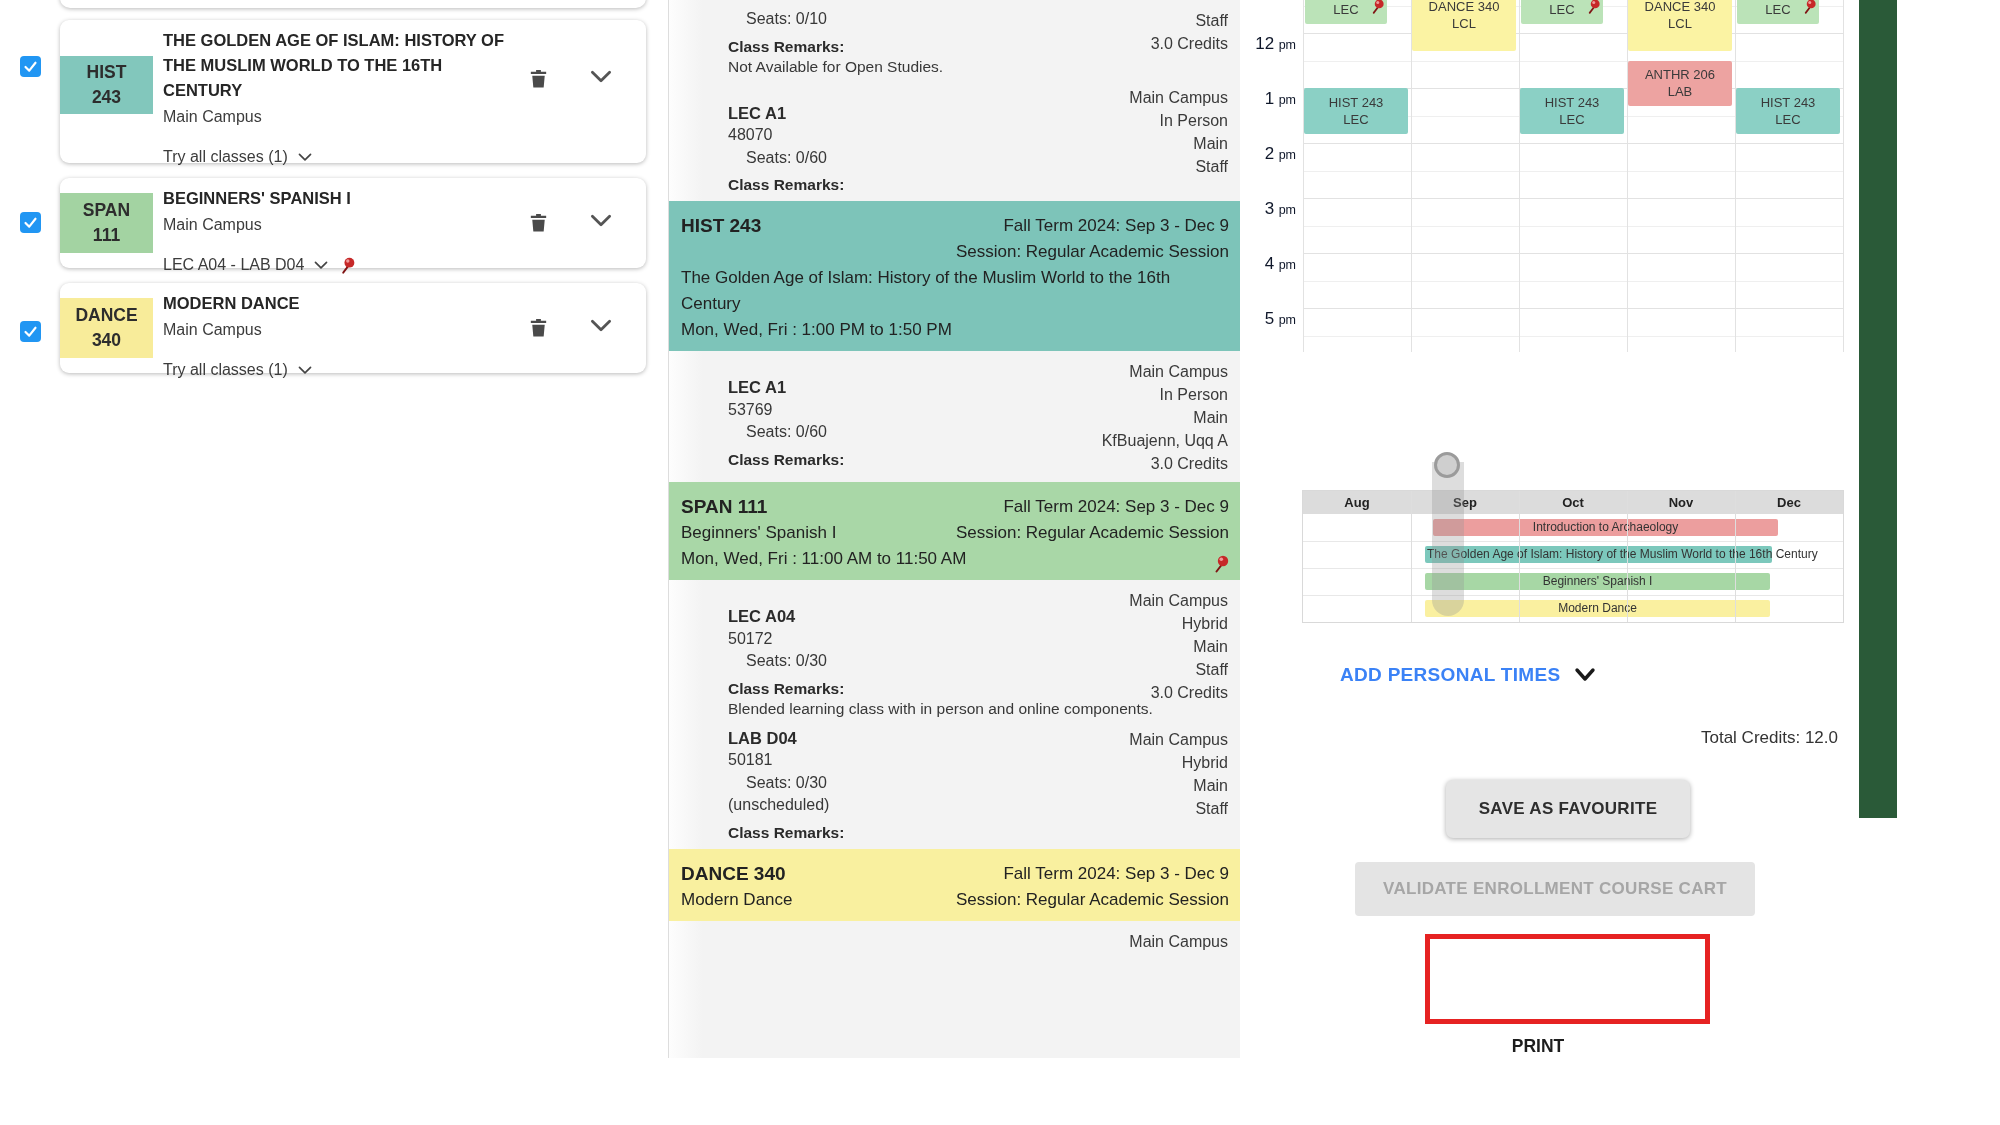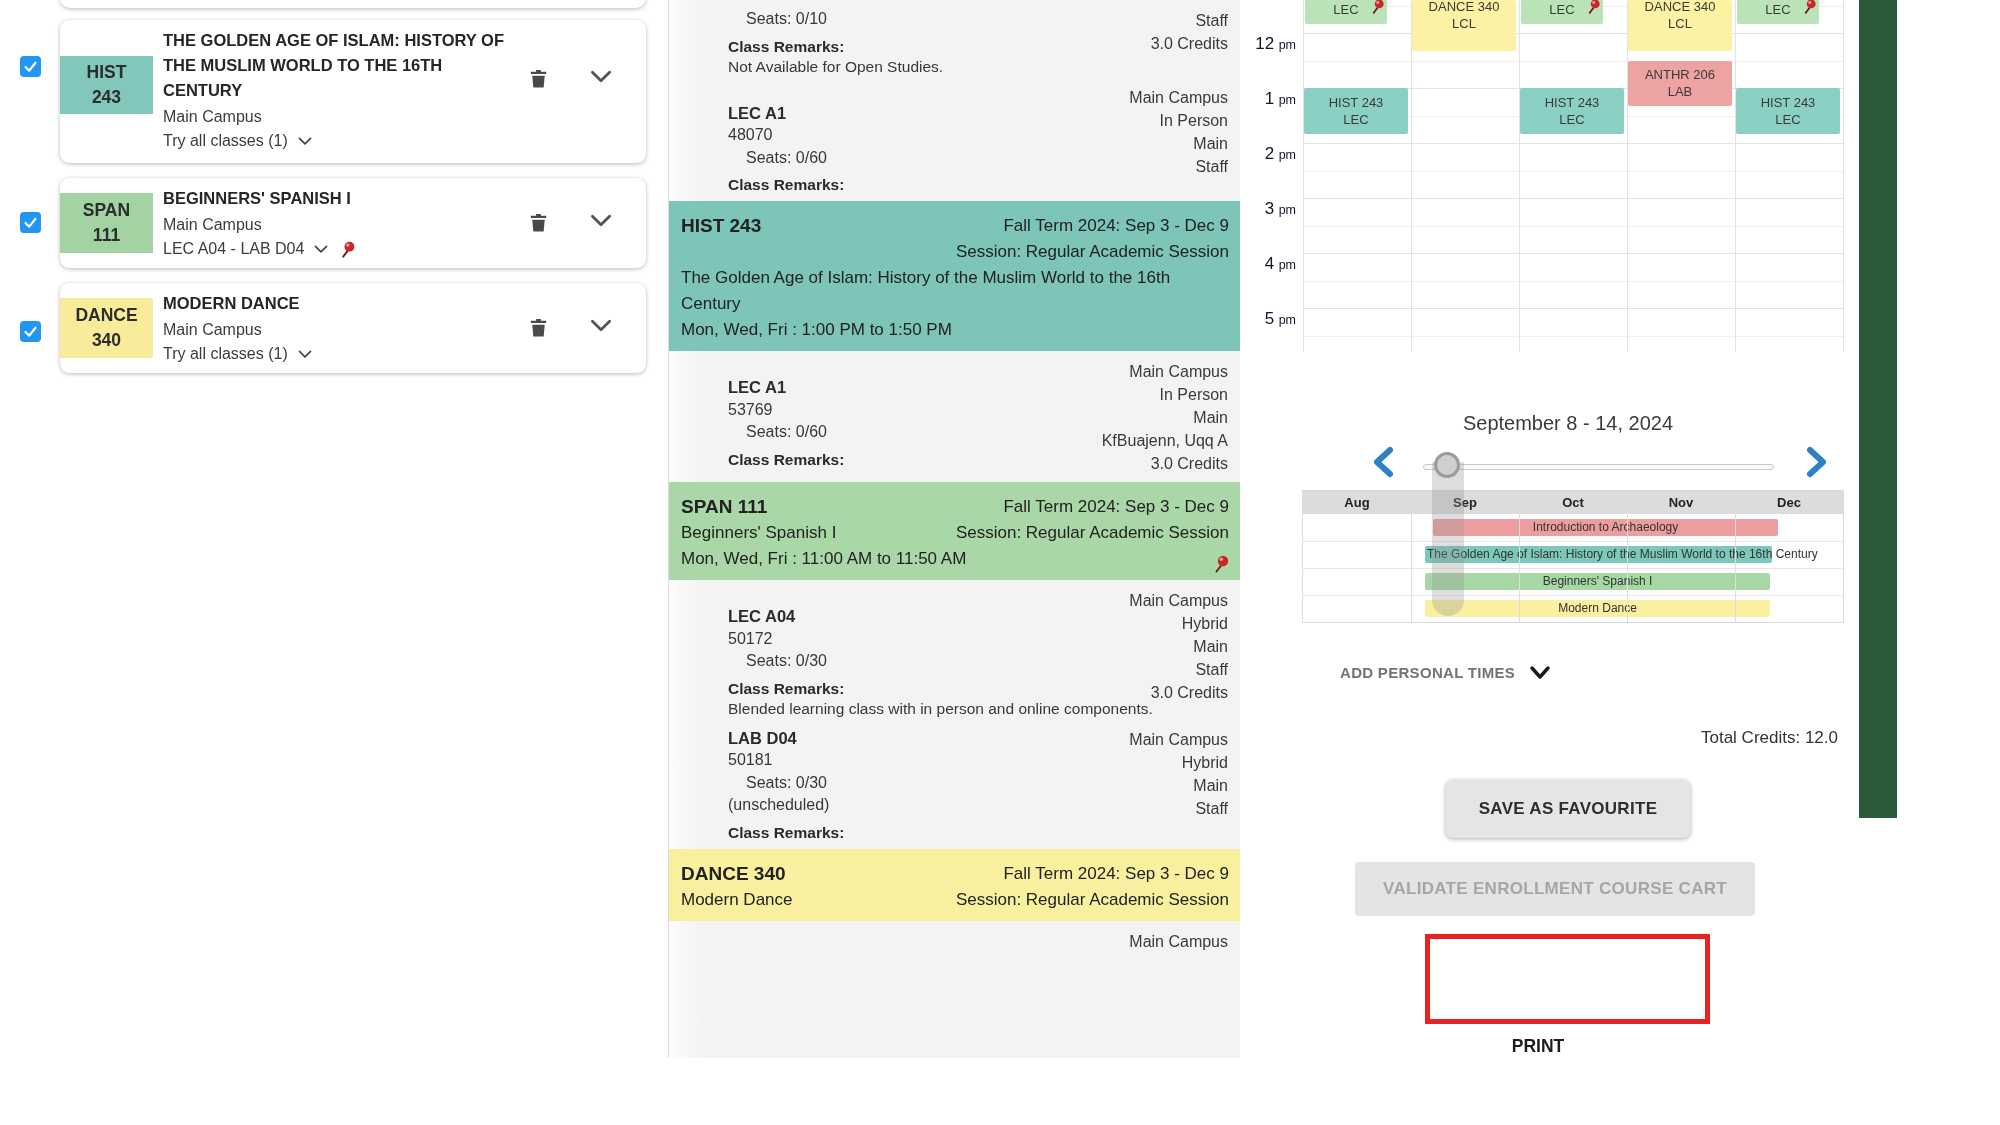--- a/index.html
+++ b/index.html
@@ -11,21 +11,21 @@
   .card{position:absolute;left:60px;width:586px;background:#fff;border-radius:9px;
         box-shadow:0 1px 4px rgba(0,0,0,.28);}
   .card-partial{top:-16px;height:24px;border-radius:0 0 10px 10px;}
   .cb{position:absolute;left:20px;width:21px;height:21px;border-radius:4px;display:flex;
       align-items:center;justify-content:center;cursor:pointer;}
   .badge{position:absolute;left:0;width:93px;display:flex;flex-direction:column;align-items:center;
          justify-content:center;font-weight:700;font-size:17.5px;line-height:25px;color:#2d2d2d;}
   .card-text{position:absolute;left:103px;top:8px;width:350px;}
   .card-title{font-weight:700;font-size:16.5px;line-height:25px;color:#262626;}
   .card-campus{font-size:16px;line-height:24px;color:#3c3c3c;}
-  .card-sel{font-size:16px;line-height:24px;color:#3c3c3c;display:flex;align-items:center;gap:10px;}
+  .card-sel{font-size:16px;line-height:24px;color:#3c3c3c;display:flex;align-items:center;gap:10px;margin-top:16px;}
   .icon-btn{position:absolute;width:24px;height:24px;cursor:pointer;}
 
   
   #details-panel{position:absolute;left:668px;top:0;width:572px;height:1058px;overflow:hidden;
      background:linear-gradient(90deg,#fdfdfd 0px,#f3f3f3 34px,#f3f3f3 100%);border-left:1px solid #ddd;}
   .ds{position:relative;margin-top:8px;font-size:16px;color:#383838;}
   .ds-left{margin-left:59px;line-height:22.5px;}
   .ds-left.offset{padding-top:17px;}
   .l-name{font-weight:700;font-size:16.5px;color:#2b2b2b;}
   .l-seats{padding-left:18px;}
@@ -64,21 +64,21 @@
             background:#fff;overflow:hidden;}
   #tl-header{position:absolute;left:0;top:0;width:540px;height:23px;background:#dcdcdc;display:flex;}
   .tl-month{flex:1;text-align:center;font-size:13px;font-weight:700;color:#222;line-height:23px;}
   .tl-row{position:absolute;left:0;width:540px;height:27px;border-bottom:1px solid #e8e8e8;}
   .tl-vline{position:absolute;top:0;height:131px;width:1px;background:#dedede;}
   .tl-bar{position:absolute;height:17px;border-radius:2px;font-size:12px;line-height:17px;color:#333;
           text-align:center;overflow:visible;white-space:nowrap;}
   #tl-slider-shade{position:absolute;width:32px;background:rgba(150,150,150,.32);
                    border-radius:0 0 16px 16px;z-index:4;}
 
-  #add-personal{position:absolute;left:100px;top:664px;font-size:15px;font-weight:700;color:#737373;
+  #add-personal{position:absolute;left:100px;top:664px;font-size:19px;font-weight:700;color:#3b82f6;
                 display:flex;align-items:center;gap:14px;letter-spacing:.3px;cursor:pointer;}
   #total-credits{position:absolute;left:58px;top:728px;width:540px;text-align:right;font-size:17px;color:#333;}
   .btn{position:absolute;display:flex;align-items:center;justify-content:center;font-weight:700;
        letter-spacing:.3px;cursor:pointer;box-sizing:border-box;}
   #btn-save{left:206px;top:780px;width:244px;height:58px;background:#e5e5e5;border-radius:7px;
             box-shadow:0 1px 5px rgba(0,0,0,.33);font-size:17px;color:#2e2e2e;}
   #btn-validate{left:115px;top:862px;width:400px;height:54px;background:#e4e4e4;border-radius:4px;
                 font-size:17px;color:#a6a6a6;cursor:default;}
   #annotation-box{position:absolute;left:185px;top:934px;width:285px;height:90px;border:5px solid #e62222;
                   box-sizing:border-box;z-index:6;pointer-events:none;}
@@ -369,34 +369,20 @@
         <div class="event" style="background: rgb(139, 208, 197); top: 88px; height: 45.8333px; left: 280px; width: 104px;">
           <div>HIST 243</div>
           <div>LEC</div>
         </div>
         <div class="event" style="background: rgb(139, 208, 197); top: 88px; height: 45.8333px; left: 496px; width: 104px;">
           <div>HIST 243</div>
           <div>LEC</div>
         </div>
       </div>
 
-    <div id="week-nav">
-      <div id="week-label">September 8 - 14, 2024</div>
-      <div id="nav-prev" class="nav-chev">
-        <svg width="34" height="34" viewBox="0 0 34 34">
-            <polyline points="22,5 9,17 22,29" fill="none" stroke="#2e80c4" stroke-width="6" stroke-linecap="round" stroke-linejoin="round"></polyline>
-          </svg>
-      </div>
-      <div id="nav-next" class="nav-chev">
-        <svg width="34" height="34" viewBox="0 0 34 34">
-            <polyline points="12,5 25,17 12,29" fill="none" stroke="#2e80c4" stroke-width="6" stroke-linecap="round" stroke-linejoin="round"></polyline>
-          </svg>
-      </div>
-      <div id="slider-track"></div>
-    </div>
     <div id="slider-handle" style="left:194px;top:452px;"></div>
     <div id="tl-slider-shade" style="left:192px;top:462px;height:154px;"></div>
 
     <div id="timeline">
       <div id="tl-header">
           <div class="tl-month">Aug</div>
           <div class="tl-month">Sep</div>
           <div class="tl-month">Oct</div>
           <div class="tl-month">Nov</div>
           <div class="tl-month">Dec</div>

